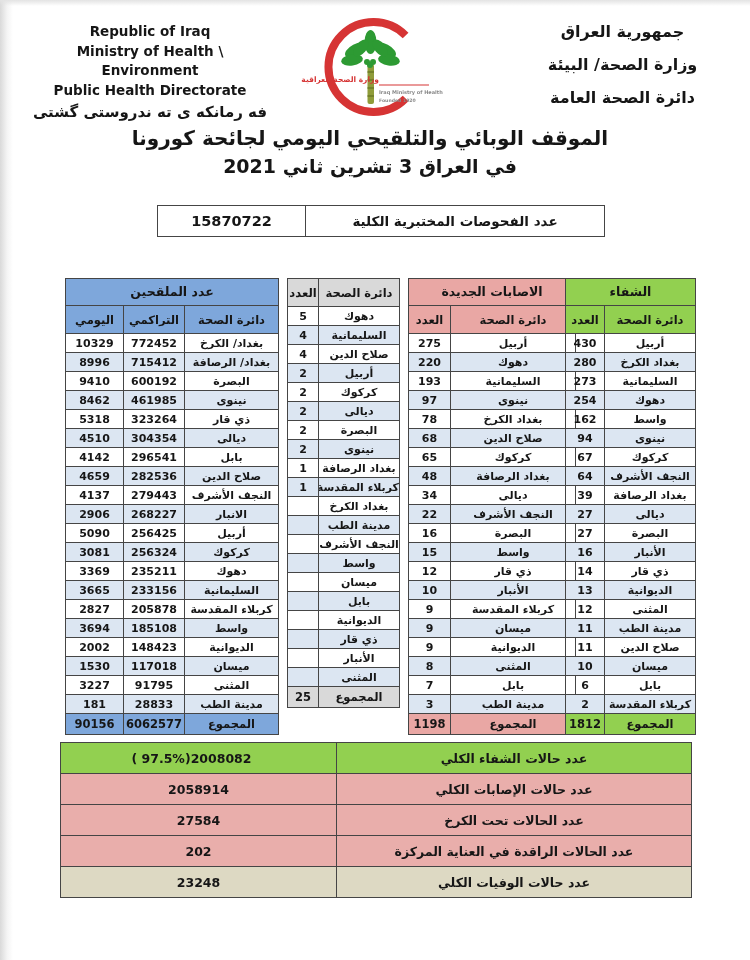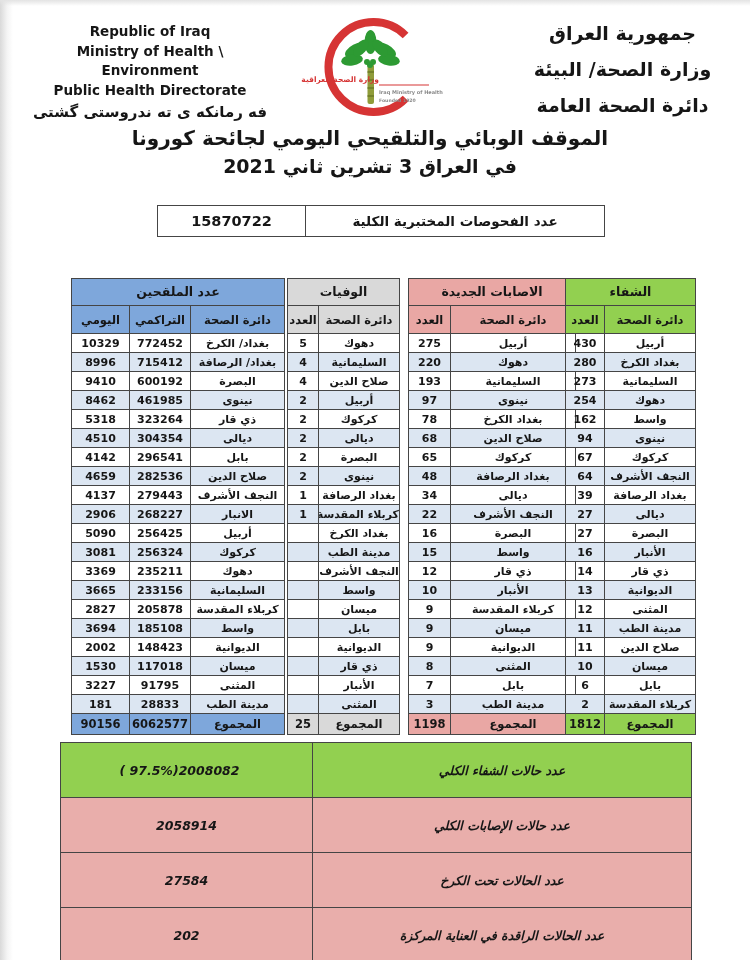--- a/index.html
+++ b/index.html
@@ -11,40 +11,40 @@
   .scan-edge-left{position:absolute;left:0;top:0;width:13px;height:100%;
     background:linear-gradient(to right,#d9d9d9,#f4f4f4 55%,rgba(255,255,255,0));}
   .scan-edge-top{position:absolute;left:0;top:0;width:100%;height:6px;
     background:linear-gradient(to bottom,#e3e3e3,rgba(255,255,255,0));}
 
   
   .en-block{position:absolute;left:30px;top:22px;width:240px;text-align:center;
     font-weight:bold;font-size:13.5px;line-height:1.45;}
   .en-block .ku{font-size:15px;margin-top:2px;direction:rtl;}
   .ar-block{position:absolute;left:530px;top:22px;width:185px;text-align:center;
-    font-weight:bold;font-size:19px;direction:rtl;}
+    font-weight:bold;font-size:16px;direction:rtl;}
   .ar-block div{margin-bottom:14px;}
   .logo-wrap{position:absolute;left:297px;top:6px;width:156px;height:122px;}
 
   
   .main-title{position:absolute;left:0;top:126px;width:740px;text-align:center;
     font-weight:bold;direction:rtl;}
   .main-title .l1{font-size:20px;}
   .main-title .l2{font-size:19px;margin-top:5px;}
 
   
   .tests{position:absolute;left:157px;top:205px;width:448px;border-collapse:collapse;}
   .tests td{border:1.6px solid var(--border);height:30px;text-align:center;
     font-weight:bold;padding:0;}
   .tests .t-label{direction:rtl;font-size:13.5px;width:298px;}
   .tests .t-value{font-size:14.5px;}
 
   
   .ptable{position:absolute;top:278px;}
-  #tbl-vaccinated{left:71px;width:214px;}
+  #tbl-vaccinated{left:65px;width:214px;}
   #tbl-deaths{left:287px;width:113px;}
   #tbl-new-cases{left:408px;width:168px;}
   #tbl-recovery{left:565px;width:131px;}
   .ptitle{border:1.5px solid var(--border);border-bottom:none;height:26px;
     line-height:26px;text-align:center;font-weight:bold;font-size:12.5px;direction:rtl;}
   .ptable table{border-collapse:collapse;width:100%;table-layout:fixed;}
   .ptable th,.ptable td{border:1px solid var(--border);padding:0;text-align:center;
     font-weight:bold;overflow:hidden;white-space:nowrap;}
   .ptable th{height:27px;font-size:11.5px;direction:rtl;}
   .ptable td{height:18px;font-size:11px;}
@@ -57,21 +57,21 @@
   .theme-green .ptitle,.theme-green th,.theme-green .total-row td{background:var(--green);}
   #tbl-vaccinated td:nth-child(1),#tbl-vaccinated th:nth-child(1){width:57px;}
   #tbl-vaccinated td:nth-child(2),#tbl-vaccinated th:nth-child(2){width:60px;}
   #tbl-deaths td:nth-child(1),#tbl-deaths th:nth-child(1){width:30px;}
   #tbl-new-cases td:nth-child(1),#tbl-new-cases th:nth-child(1){width:41px;}
   #tbl-recovery td:nth-child(1),#tbl-recovery th:nth-child(1){width:38px;}
 
   
   .summary{position:absolute;left:60px;top:742px;width:632px;border-collapse:collapse;}
   .summary td{border:1.3px solid var(--border);height:22px;text-align:center;
-    font-weight:bold;padding:16px;font-style:italic;}
+    font-weight:bold;padding:4px;}
   .summary .s-label{direction:rtl;font-size:12.5px;width:346px;}
   .summary .s-value{font-size:12.5px;}
   .summary .row-green td{background:var(--green);}
   .summary .row-pink-light td{background:var(--pink-light);}
   .summary .row-beige td{background:var(--beige);}
   .s-note{margin-right:14px;}
 </style>
 </head>
 <body>
 
@@ -250,21 +250,20 @@
           </tr>
           <tr class="total-row">
             <td>90156</td>
             <td>6062577</td>
             <td class="name-cell">المجموع</td>
           </tr>
         </tbody>
       </table>
     </div>
     <div class="ptable theme-gray" id="tbl-deaths">
-      <div class="ptitle">الوفيات</div>
       <table>
         <thead>
           <tr>
             <th>العدد</th>
             <th>دائرة الصحة</th>
           </tr>
         </thead>
         <tbody>
           <tr class="data-row">
             <td>5</td>

